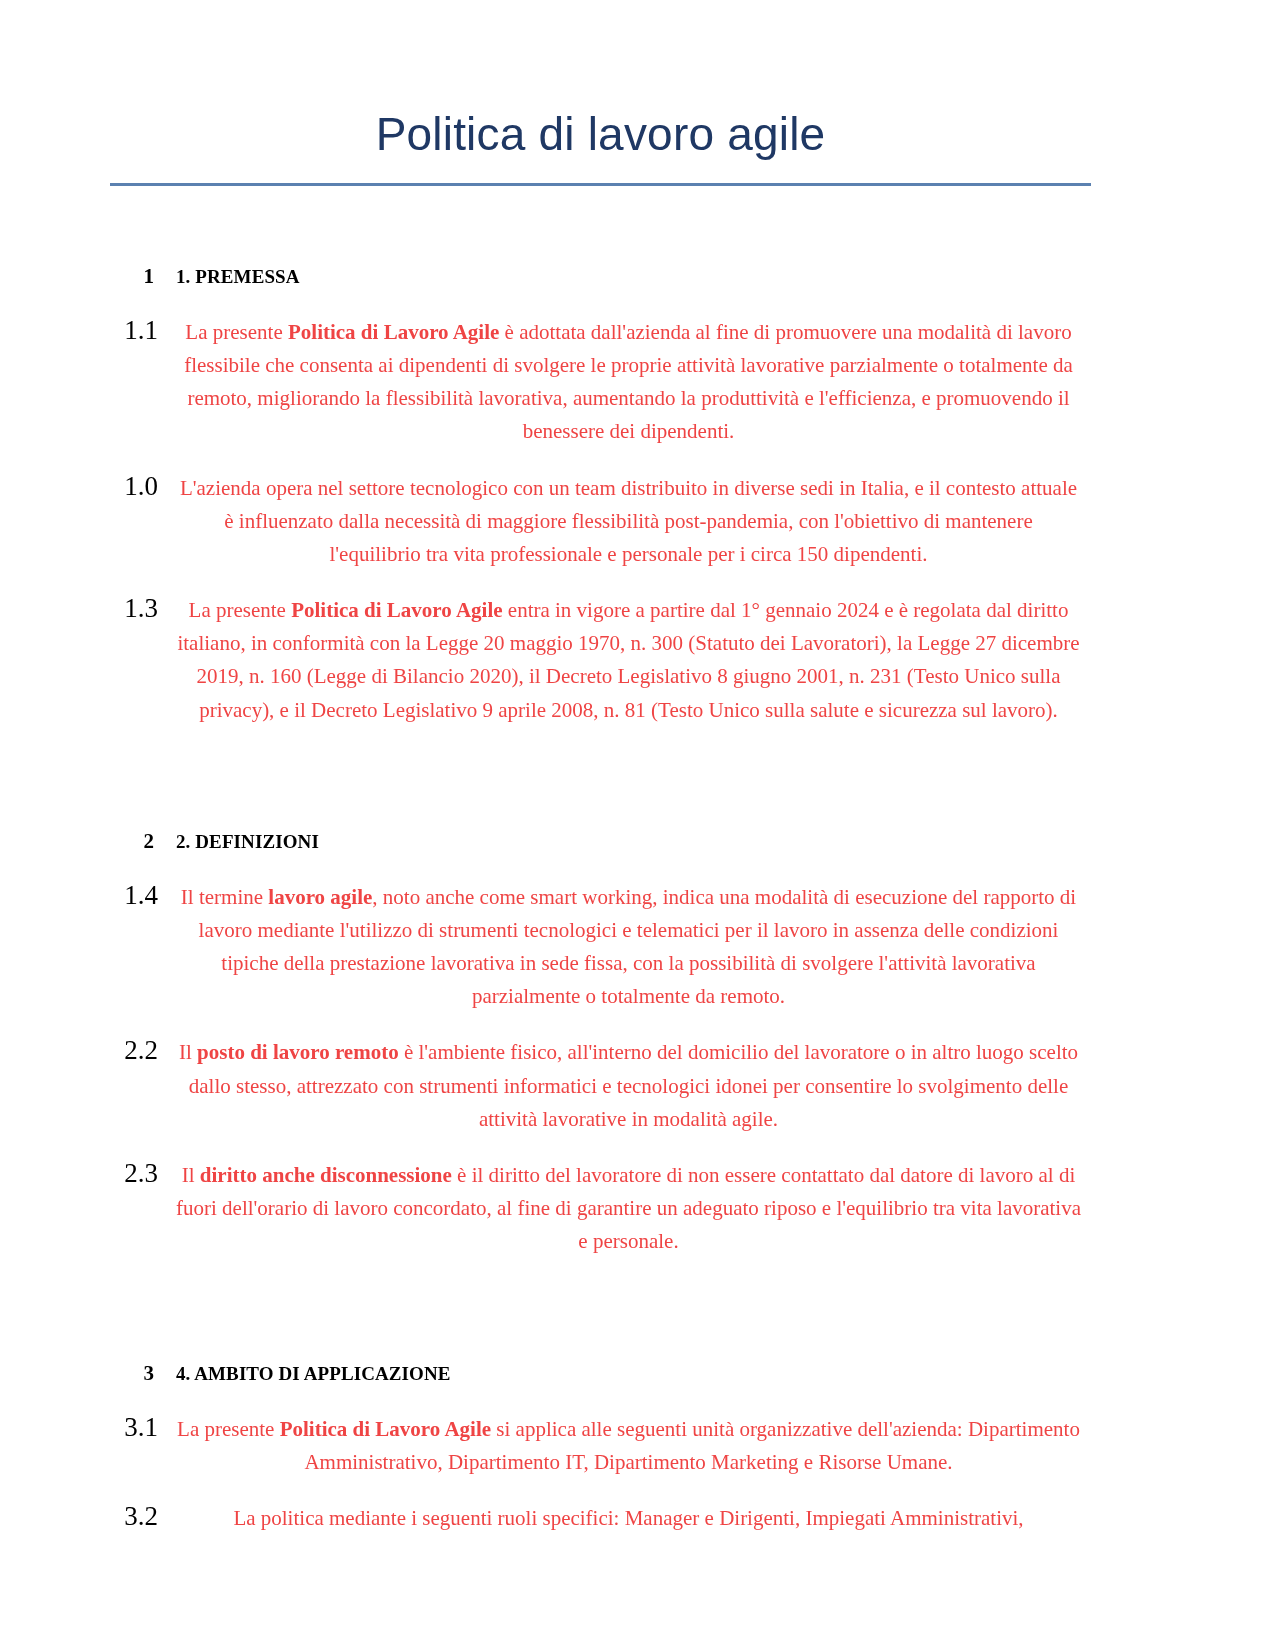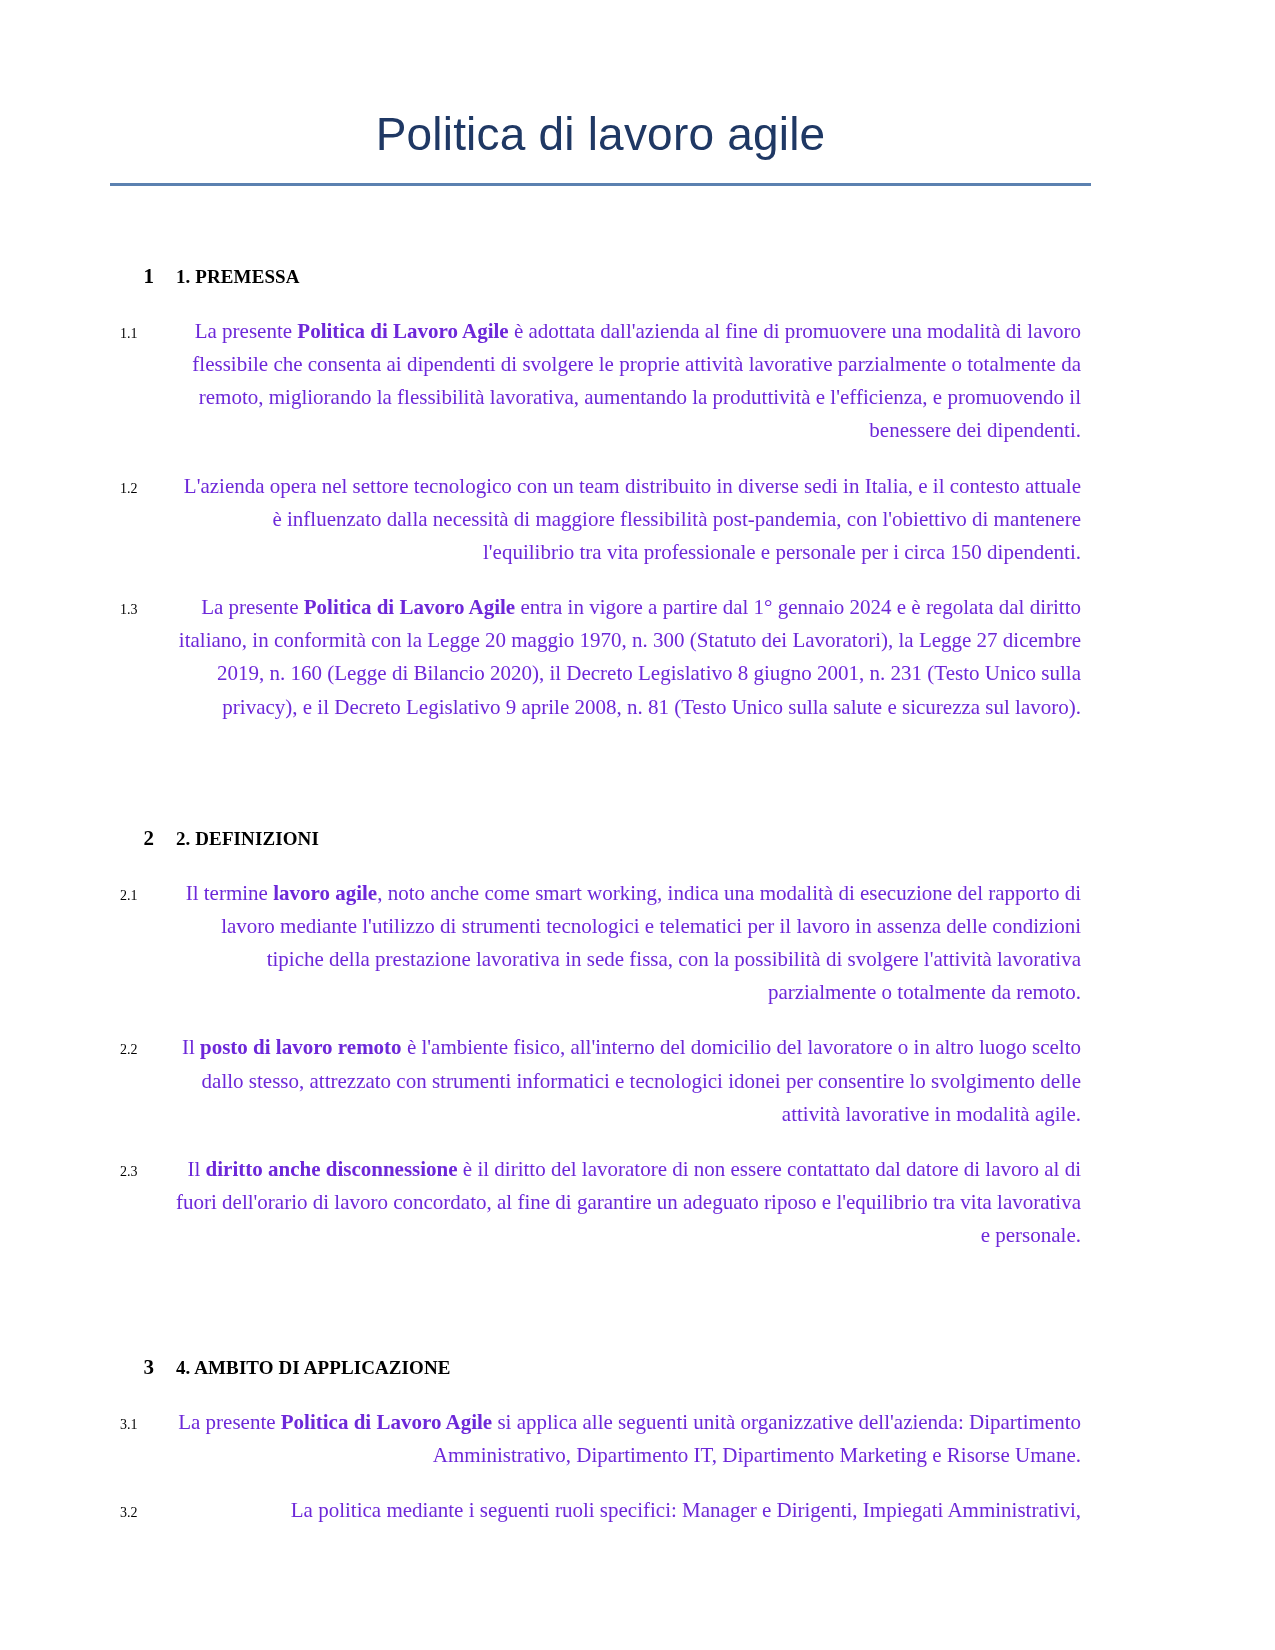--- a/index.html
+++ b/index.html
@@ -71,33 +71,33 @@
 
   
   .clause {
     display: flex;
     align-items: baseline;
     margin-bottom: 22px;
   }
   .clause-num {
     width: 56px;
     flex: 0 0 56px;
-    text-align: left;
+    text-align: center;
     padding-right: 14px;
     box-sizing: border-box;
-    font-size: 14px;
+    font-size: 27px;
     color: #000000;
     white-space: nowrap;
   }
   .clause-text {
     flex: 1 1 auto;
     font-size: 21px;
     line-height: 1.58;
-    color: #6d28d9;
-    text-align: right;
+    color: #ef4444;
+    text-align: center;
   }
   .clause-text b {
     font-weight: bold;
   }
 
   .gap {
     height: 34px;
   }
 </style>
 </head>
@@ -114,34 +114,34 @@
     <div id="sections-root">
         <div class="section first">
           <div class="section-num">1</div>
           <div class="section-title">1. PREMESSA</div>
         </div>
         <div class="clause">
           <div class="clause-num">1.1</div>
           <div class="clause-text"><span>La presente </span><b>Politica di Lavoro Agile</b><span> è adottata dall'azienda al fine di promuovere una modalità di lavoro flessibile che consenta ai dipendenti di svolgere le proprie attività lavorative parzialmente o totalmente da remoto, migliorando la flessibilità lavorativa, aumentando la produttività e l'efficienza, e promuovendo il benessere dei dipendenti.</span></div>
         </div>
         <div class="clause">
-          <div class="clause-num">1.2</div>
+          <div class="clause-num">1.0</div>
           <div class="clause-text"><span>L'azienda opera nel settore tecnologico con un team distribuito in diverse sedi in Italia, e il contesto attuale è influenzato dalla necessità di maggiore flessibilità post-pandemia, con l'obiettivo di mantenere l'equilibrio tra vita professionale e personale per i circa 150 dipendenti.</span></div>
         </div>
         <div class="clause">
           <div class="clause-num">1.3</div>
           <div class="clause-text"><span>La presente </span><b>Politica di Lavoro Agile</b><span> entra in vigore a partire dal 1° gennaio 2024 e è regolata dal diritto italiano, in conformità con la Legge 20 maggio 1970, n. 300 (Statuto dei Lavoratori), la Legge 27 dicembre 2019, n. 160 (Legge di Bilancio 2020), il Decreto Legislativo 8 giugno 2001, n. 231 (Testo Unico sulla privacy), e il Decreto Legislativo 9 aprile 2008, n. 81 (Testo Unico sulla salute e sicurezza sul lavoro).</span></div>
         </div>
         <div class="gap"></div>
         <div class="section">
           <div class="section-num">2</div>
           <div class="section-title">2. DEFINIZIONI</div>
         </div>
         <div class="clause">
-          <div class="clause-num">2.1</div>
+          <div class="clause-num">1.4</div>
           <div class="clause-text"><span>Il termine </span><b>lavoro agile</b><span>, noto anche come smart working, indica una modalità di esecuzione del rapporto di lavoro mediante l'utilizzo di strumenti tecnologici e telematici per il lavoro in assenza delle condizioni tipiche della prestazione lavorativa in sede fissa, con la possibilità di svolgere l'attività lavorativa parzialmente o totalmente da remoto.</span></div>
         </div>
         <div class="clause">
           <div class="clause-num">2.2</div>
           <div class="clause-text"><span>Il </span><b>posto di lavoro remoto</b><span> è l'ambiente fisico, all'interno del domicilio del lavoratore o in altro luogo scelto dallo stesso, attrezzato con strumenti informatici e tecnologici idonei per consentire lo svolgimento delle attività lavorative in modalità agile.</span></div>
         </div>
         <div class="clause">
           <div class="clause-num">2.3</div>
           <div class="clause-text"><span>Il </span><b>diritto anche disconnessione</b><span> è il diritto del lavoratore di non essere contattato dal datore di lavoro al di fuori dell'orario di lavoro concordato, al fine di garantire un adeguato riposo e l'equilibrio tra vita lavorativa e personale.</span></div>
         </div>

